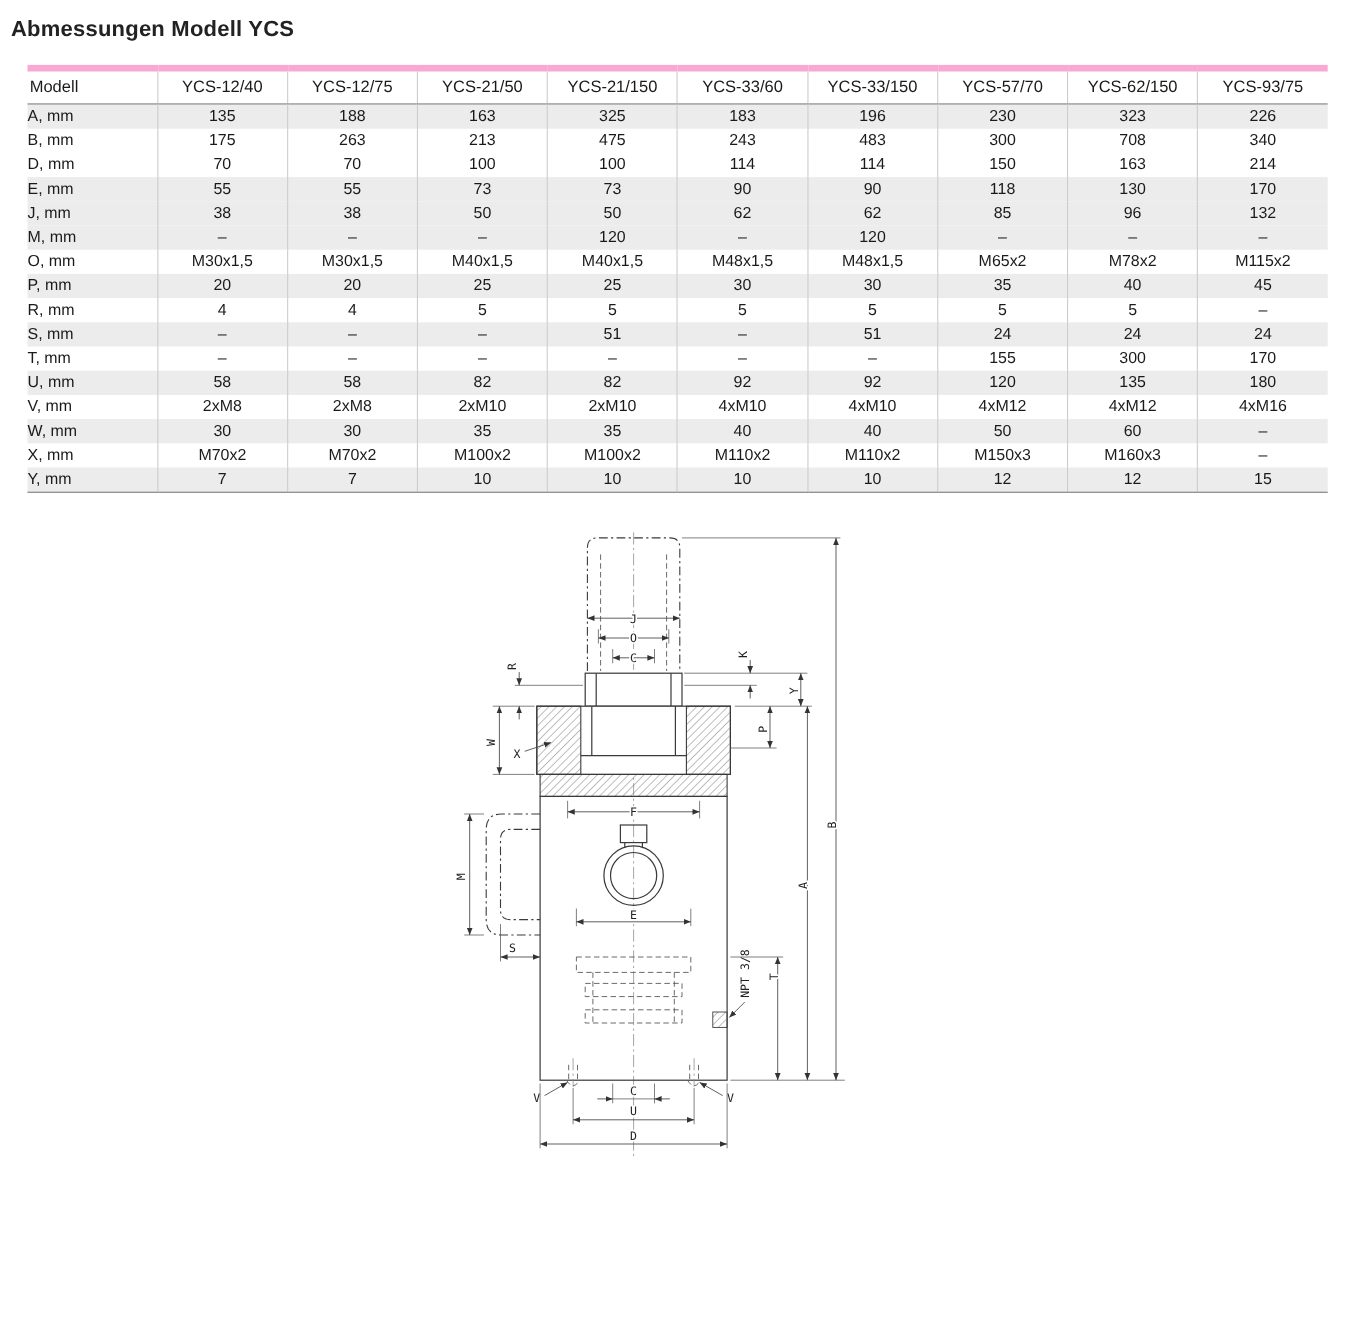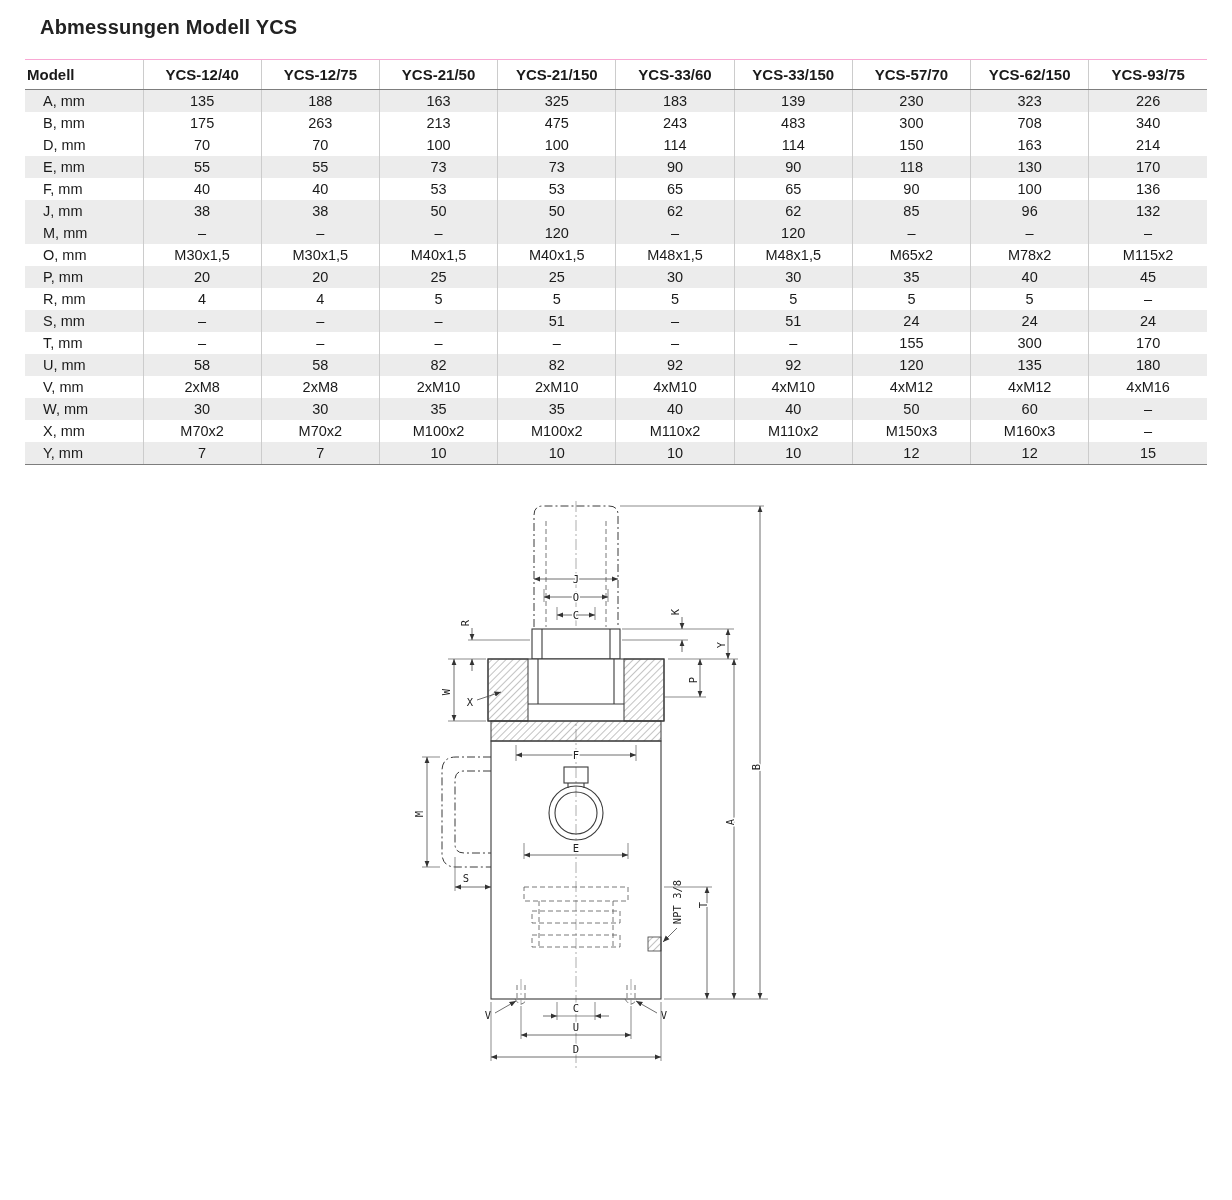--- a/index.html
+++ b/index.html
@@ -4,41 +4,41 @@
 <style>
   * { margin:0; padding:0; box-sizing:border-box; }
   html,body { background:#ffffff; }
   .page {
     width:1232px; height:1200px; background:#ffffff;
     font-family:"Liberation Sans", sans-serif; color:#1a1a1a;
     overflow:hidden; position:relative;
   }
   .page-title {
     font-size:20px; font-weight:bold; color:#222;
-    padding:16px 0 0 40px; letter-spacing:0.2px;
+    padding:16px 0 0 10px; letter-spacing:0.2px;
   }
   table.dims {
     border-collapse:collapse; table-layout:fixed;
     width:1182px; margin:20px 0 0 25px;
     font-size:14.5px; color:#1a1a1a;
   }
   table.dims col.first { width:118px; }
   table.dims thead th {
-    font-weight:bold; font-size:15px;
-    border-top:1px solid #f9a8d4; border-bottom:1px solid #7d7d7d;
+    font-weight:normal; font-size:15px;
+    border-top:6px solid #f9a8d4; border-bottom:1px solid #7d7d7d;
     padding:6px 3px; text-align:center; white-space:nowrap;
   }
   table.dims thead th.lbl { text-align:left; padding-left:2px; }
   table.dims tbody tr.odd { background:#ececec; }
   table.dims tbody tr:last-child td,
   table.dims tbody tr:last-child th { border-bottom:1px solid #7d7d7d; }
   table.dims th:not(:first-child),
   table.dims td { border-left:1px solid #cccccc; }
   table.dims tbody th {
-    font-weight:normal; text-align:left; padding:3px 18px; white-space:nowrap;
+    font-weight:normal; text-align:left; padding:3px 0; white-space:nowrap;
   }
   table.dims tbody td { text-align:center; padding:3px 2px; white-space:nowrap; }
 
   .drawing-wrap { display:flex; justify-content:center; margin-top:34px; }
 
   
   .ol      { fill:none; stroke:#3a3a3a; stroke-width:1.1; }
   .filled  { fill:#ffffff; stroke:#3a3a3a; stroke-width:1.1; }
   .thin    { fill:none; stroke:#5a5a5a; stroke-width:0.7; }
   .dim     { fill:none; stroke:#4a4a4a; stroke-width:0.8; }
@@ -76,21 +76,21 @@
         </tr>
     </thead>
     <tbody id="table-body">
         <tr class="odd">
           <th>A, mm</th>
           <td>135</td>
           <td>188</td>
           <td>163</td>
           <td>325</td>
           <td>183</td>
-          <td>139</td>
+          <td>196</td>
           <td>230</td>
           <td>323</td>
           <td>226</td>
         </tr>
         <tr>
           <th>B, mm</th>
           <td>175</td>
           <td>263</td>
           <td>213</td>
           <td>475</td>
@@ -117,32 +117,20 @@
           <td>55</td>
           <td>55</td>
           <td>73</td>
           <td>73</td>
           <td>90</td>
           <td>90</td>
           <td>118</td>
           <td>130</td>
           <td>170</td>
         </tr>
-        <tr>
-          <th>F, mm</th>
-          <td>40</td>
-          <td>40</td>
-          <td>53</td>
-          <td>53</td>
-          <td>65</td>
-          <td>65</td>
-          <td>90</td>
-          <td>100</td>
-          <td>136</td>
-        </tr>
         <tr class="odd">
           <th>J, mm</th>
           <td>38</td>
           <td>38</td>
           <td>50</td>
           <td>50</td>
           <td>62</td>
           <td>62</td>
           <td>85</td>
           <td>96</td>

